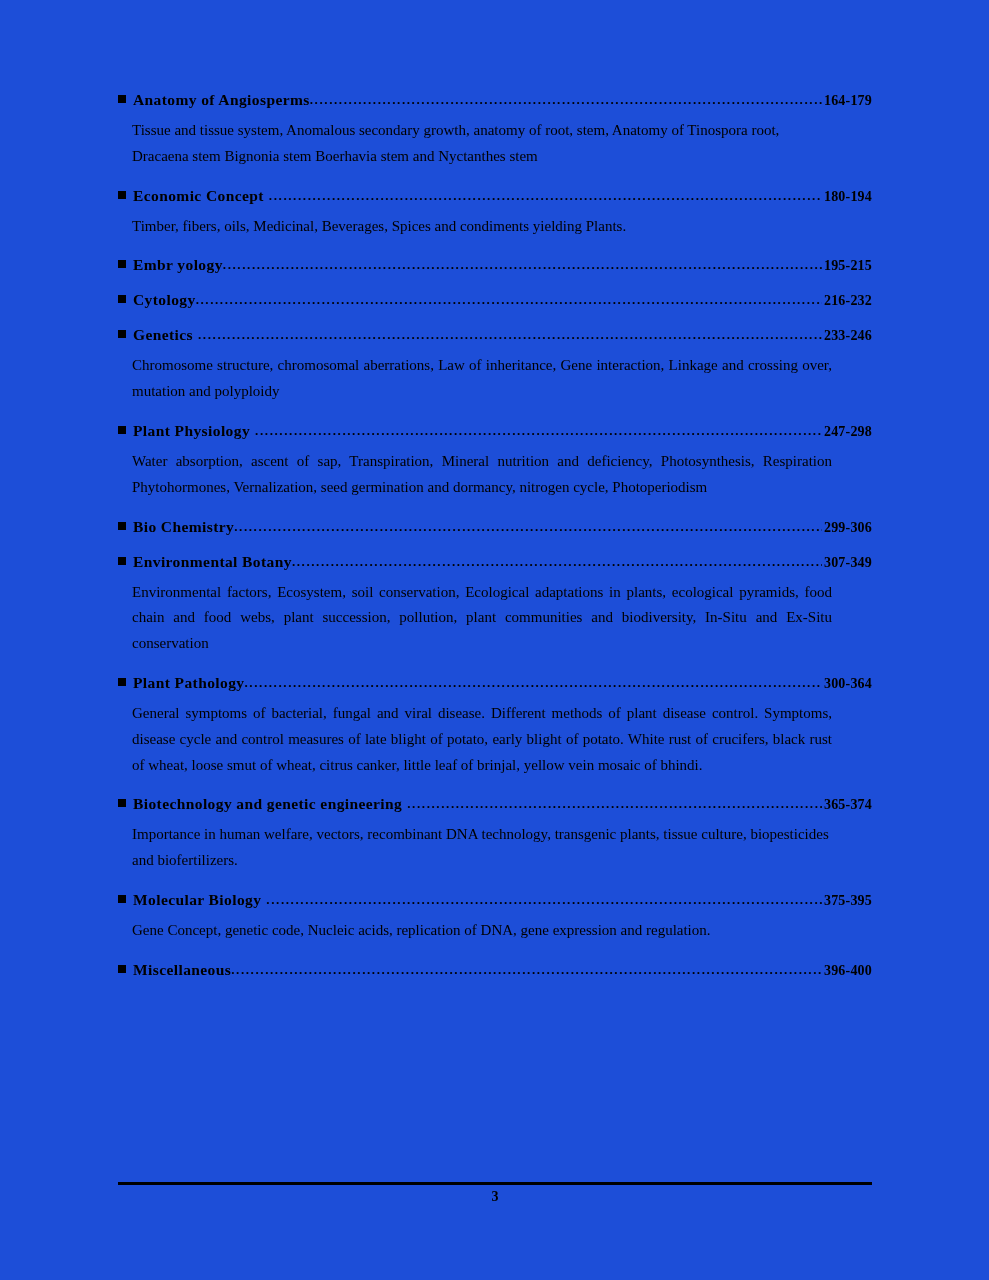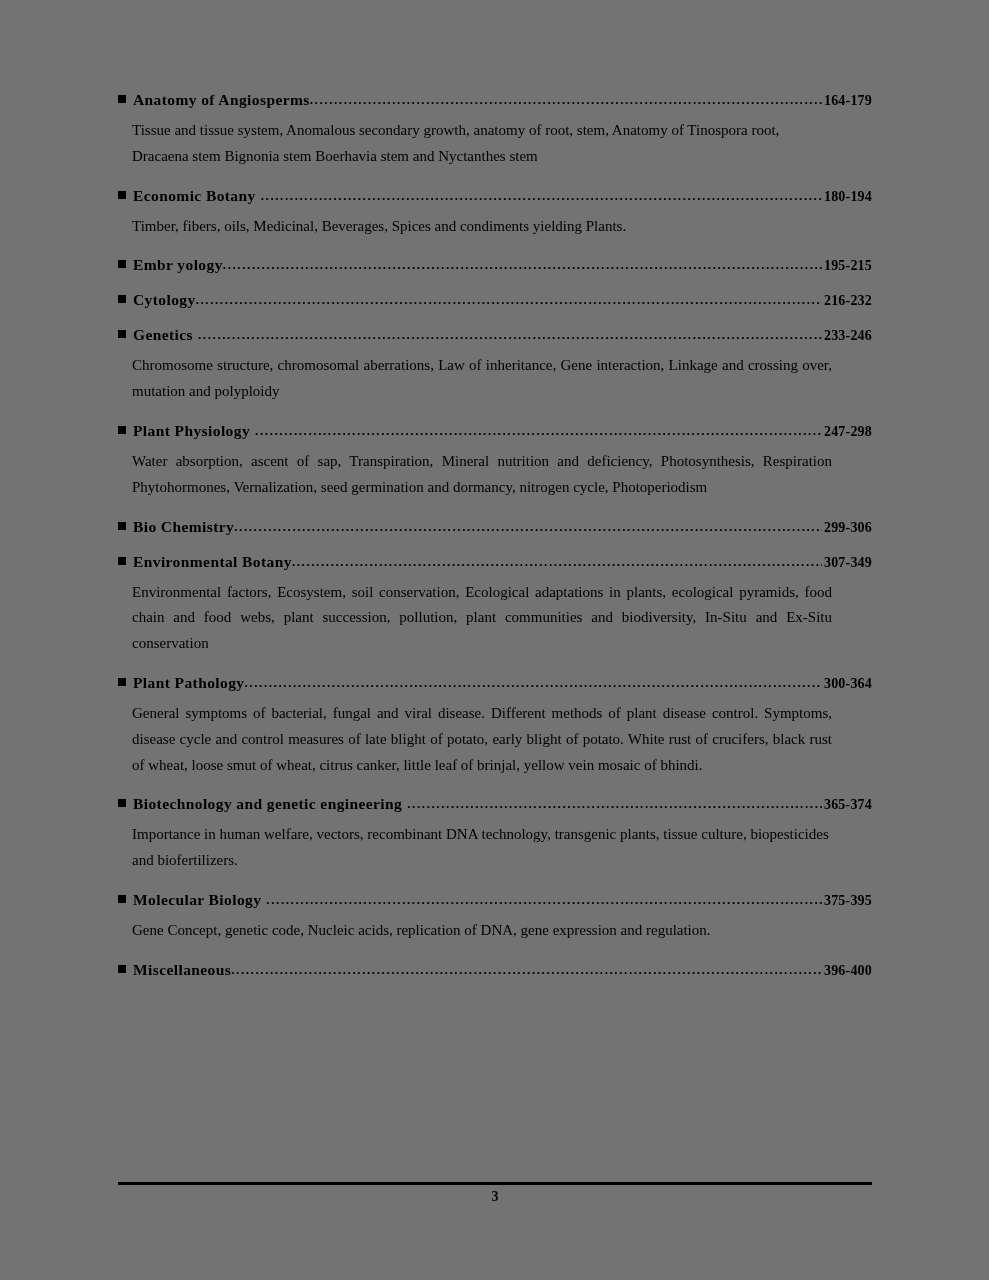--- a/index.html
+++ b/index.html
@@ -4,21 +4,21 @@
 <style>
   html, body {
     margin: 0;
     padding: 0;
     background: #ffffff;
   }
   .page {
     position: relative;
     width: 989px;
     height: 1280px;
-    background: #737373;
+    background: #1d4ed8;
     margin: 0 auto;
     overflow: hidden;
     font-family: "Liberation Serif", "DejaVu Serif", serif;
     color: #000000;
   }
   .content {
     position: absolute;
     left: 118px;
     top: 92px;
     width: 754px;
@@ -117,21 +117,21 @@
     <div class="entry">
       <span class="bullet"></span>
       <span class="entry-title">Anatomy of Angiosperms</span>
       <span class="leaders">................................................................................................................................................................................................................................................................................</span>
       <span class="pages">164-179</span>
     </div>
     <p class="desc ragged">Tissue and tissue system, Anomalous secondary growth, anatomy of root, stem, Anatomy of Tinospora root, Dracaena stem Bignonia stem Boerhavia stem and Nyctanthes stem</p>
 
     <div class="entry">
       <span class="bullet"></span>
-      <span class="entry-title gap-after">Economic Botany</span>
+      <span class="entry-title gap-after">Economic Concept</span>
       <span class="leaders">................................................................................................................................................................................................................................................................................</span>
       <span class="pages">180-194</span>
     </div>
     <p class="desc ragged">Timber, fibers, oils, Medicinal, Beverages, Spices and condiments yielding Plants.</p>
 
     <div class="entry">
       <span class="bullet"></span>
       <span class="entry-title">Embr yology</span>
       <span class="leaders">................................................................................................................................................................................................................................................................................</span>
       <span class="pages">195-215</span>

